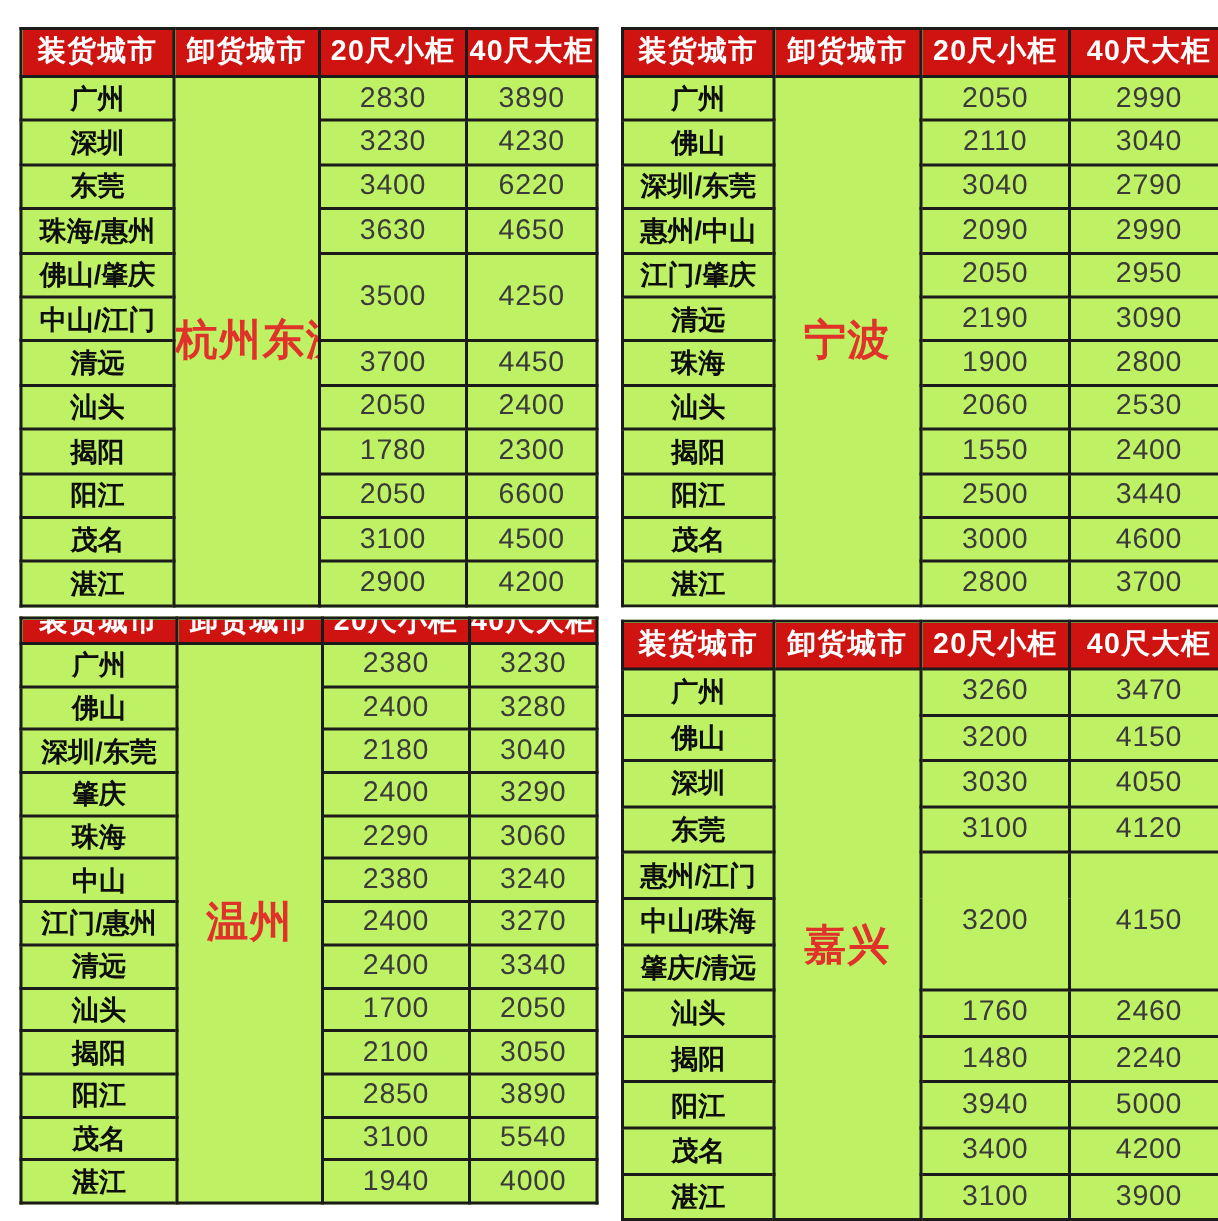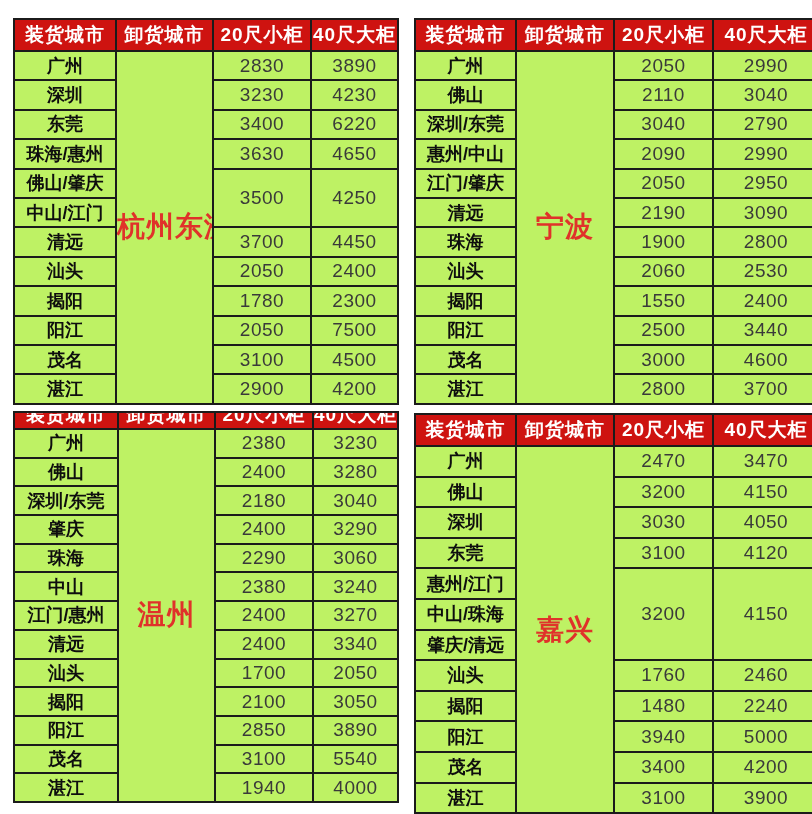--- a/index.html
+++ b/index.html
@@ -116,21 +116,21 @@
             <td class="num" rowspan="1">2400</td>
           </tr>
           <tr>
             <td class="city">揭阳</td>
             <td class="num" rowspan="1">1780</td>
             <td class="num" rowspan="1">2300</td>
           </tr>
           <tr>
             <td class="city">阳江</td>
             <td class="num" rowspan="1">2050</td>
-            <td class="num" rowspan="1">7500</td>
+            <td class="num" rowspan="1">6600</td>
           </tr>
           <tr>
             <td class="city">茂名</td>
             <td class="num" rowspan="1">3100</td>
             <td class="num" rowspan="1">4500</td>
           </tr>
           <tr>
             <td class="city">湛江</td>
             <td class="num" rowspan="1">2900</td>
             <td class="num" rowspan="1">4200</td>
@@ -345,21 +345,21 @@
             </th>
           <th>
               <span class="th-txt">40尺大柜</span>
             </th>
         </tr>
       </thead>
       <tbody>
           <tr>
             <td class="city">广州</td>
             <td class="dest" rowspan="12">嘉兴</td>
-            <td class="num" rowspan="1">2470</td>
+            <td class="num" rowspan="1">3260</td>
             <td class="num" rowspan="1">3470</td>
           </tr>
           <tr>
             <td class="city">佛山</td>
             <td class="num" rowspan="1">3200</td>
             <td class="num" rowspan="1">4150</td>
           </tr>
           <tr>
             <td class="city">深圳</td>
             <td class="num" rowspan="1">3030</td>

